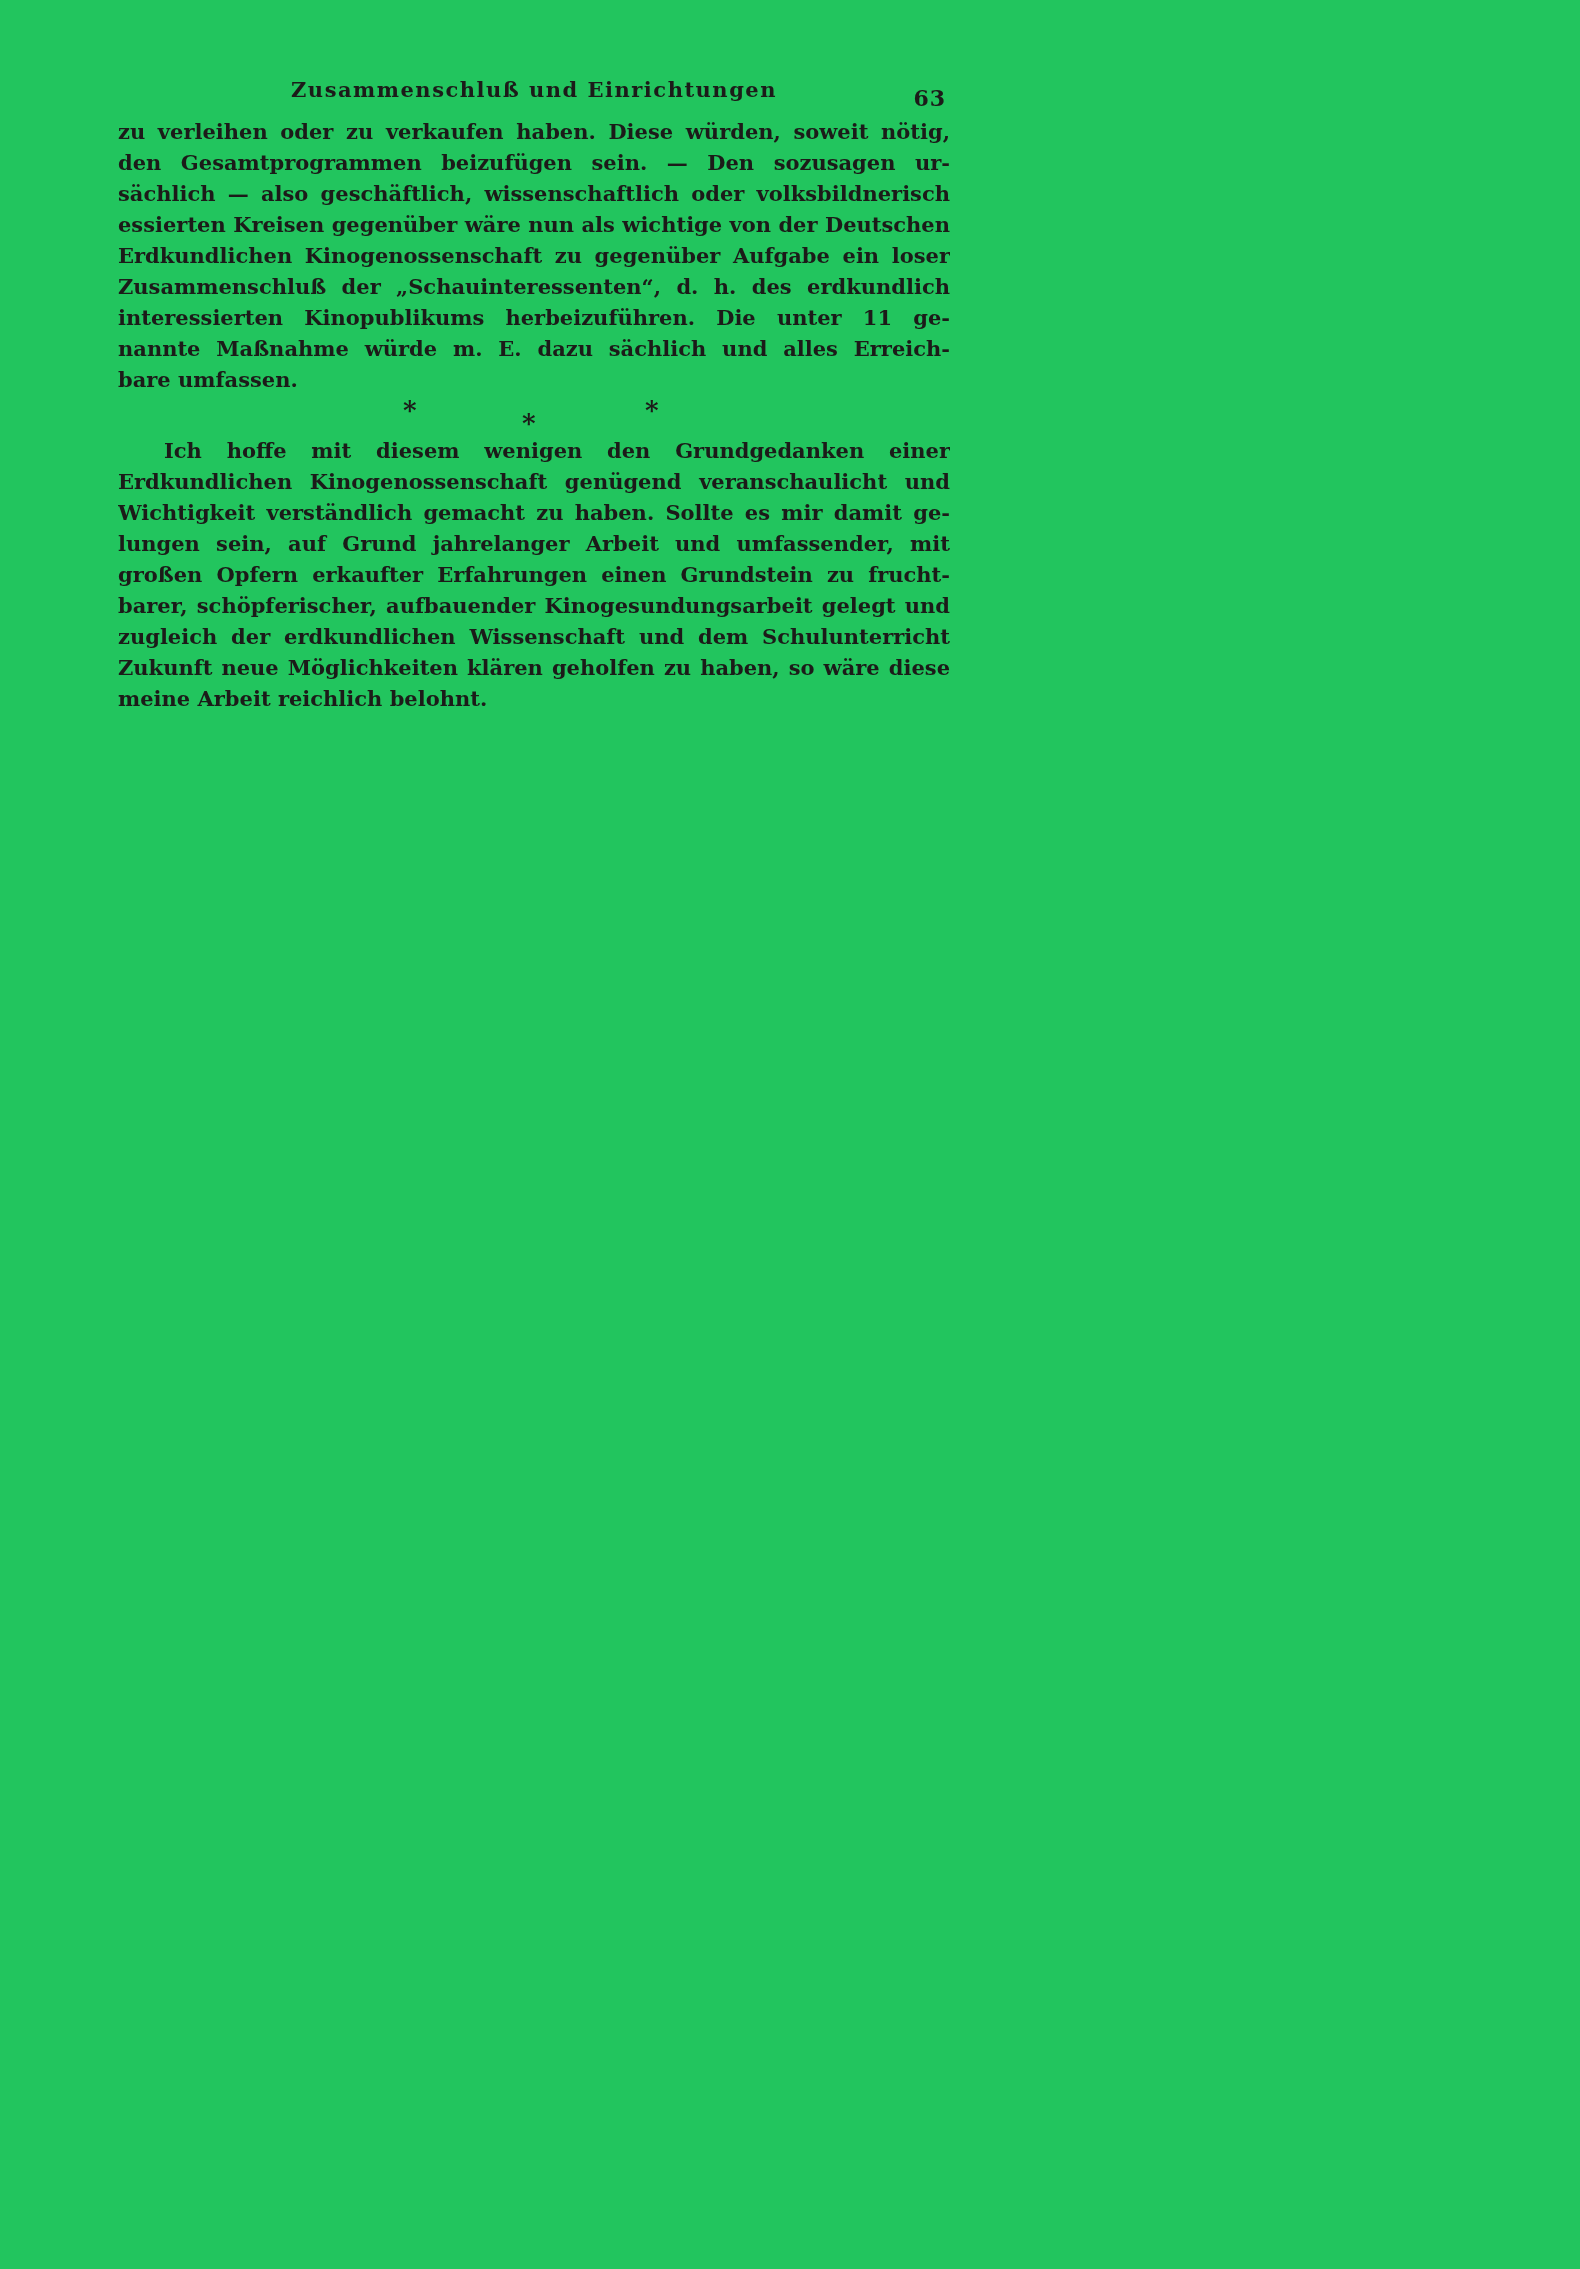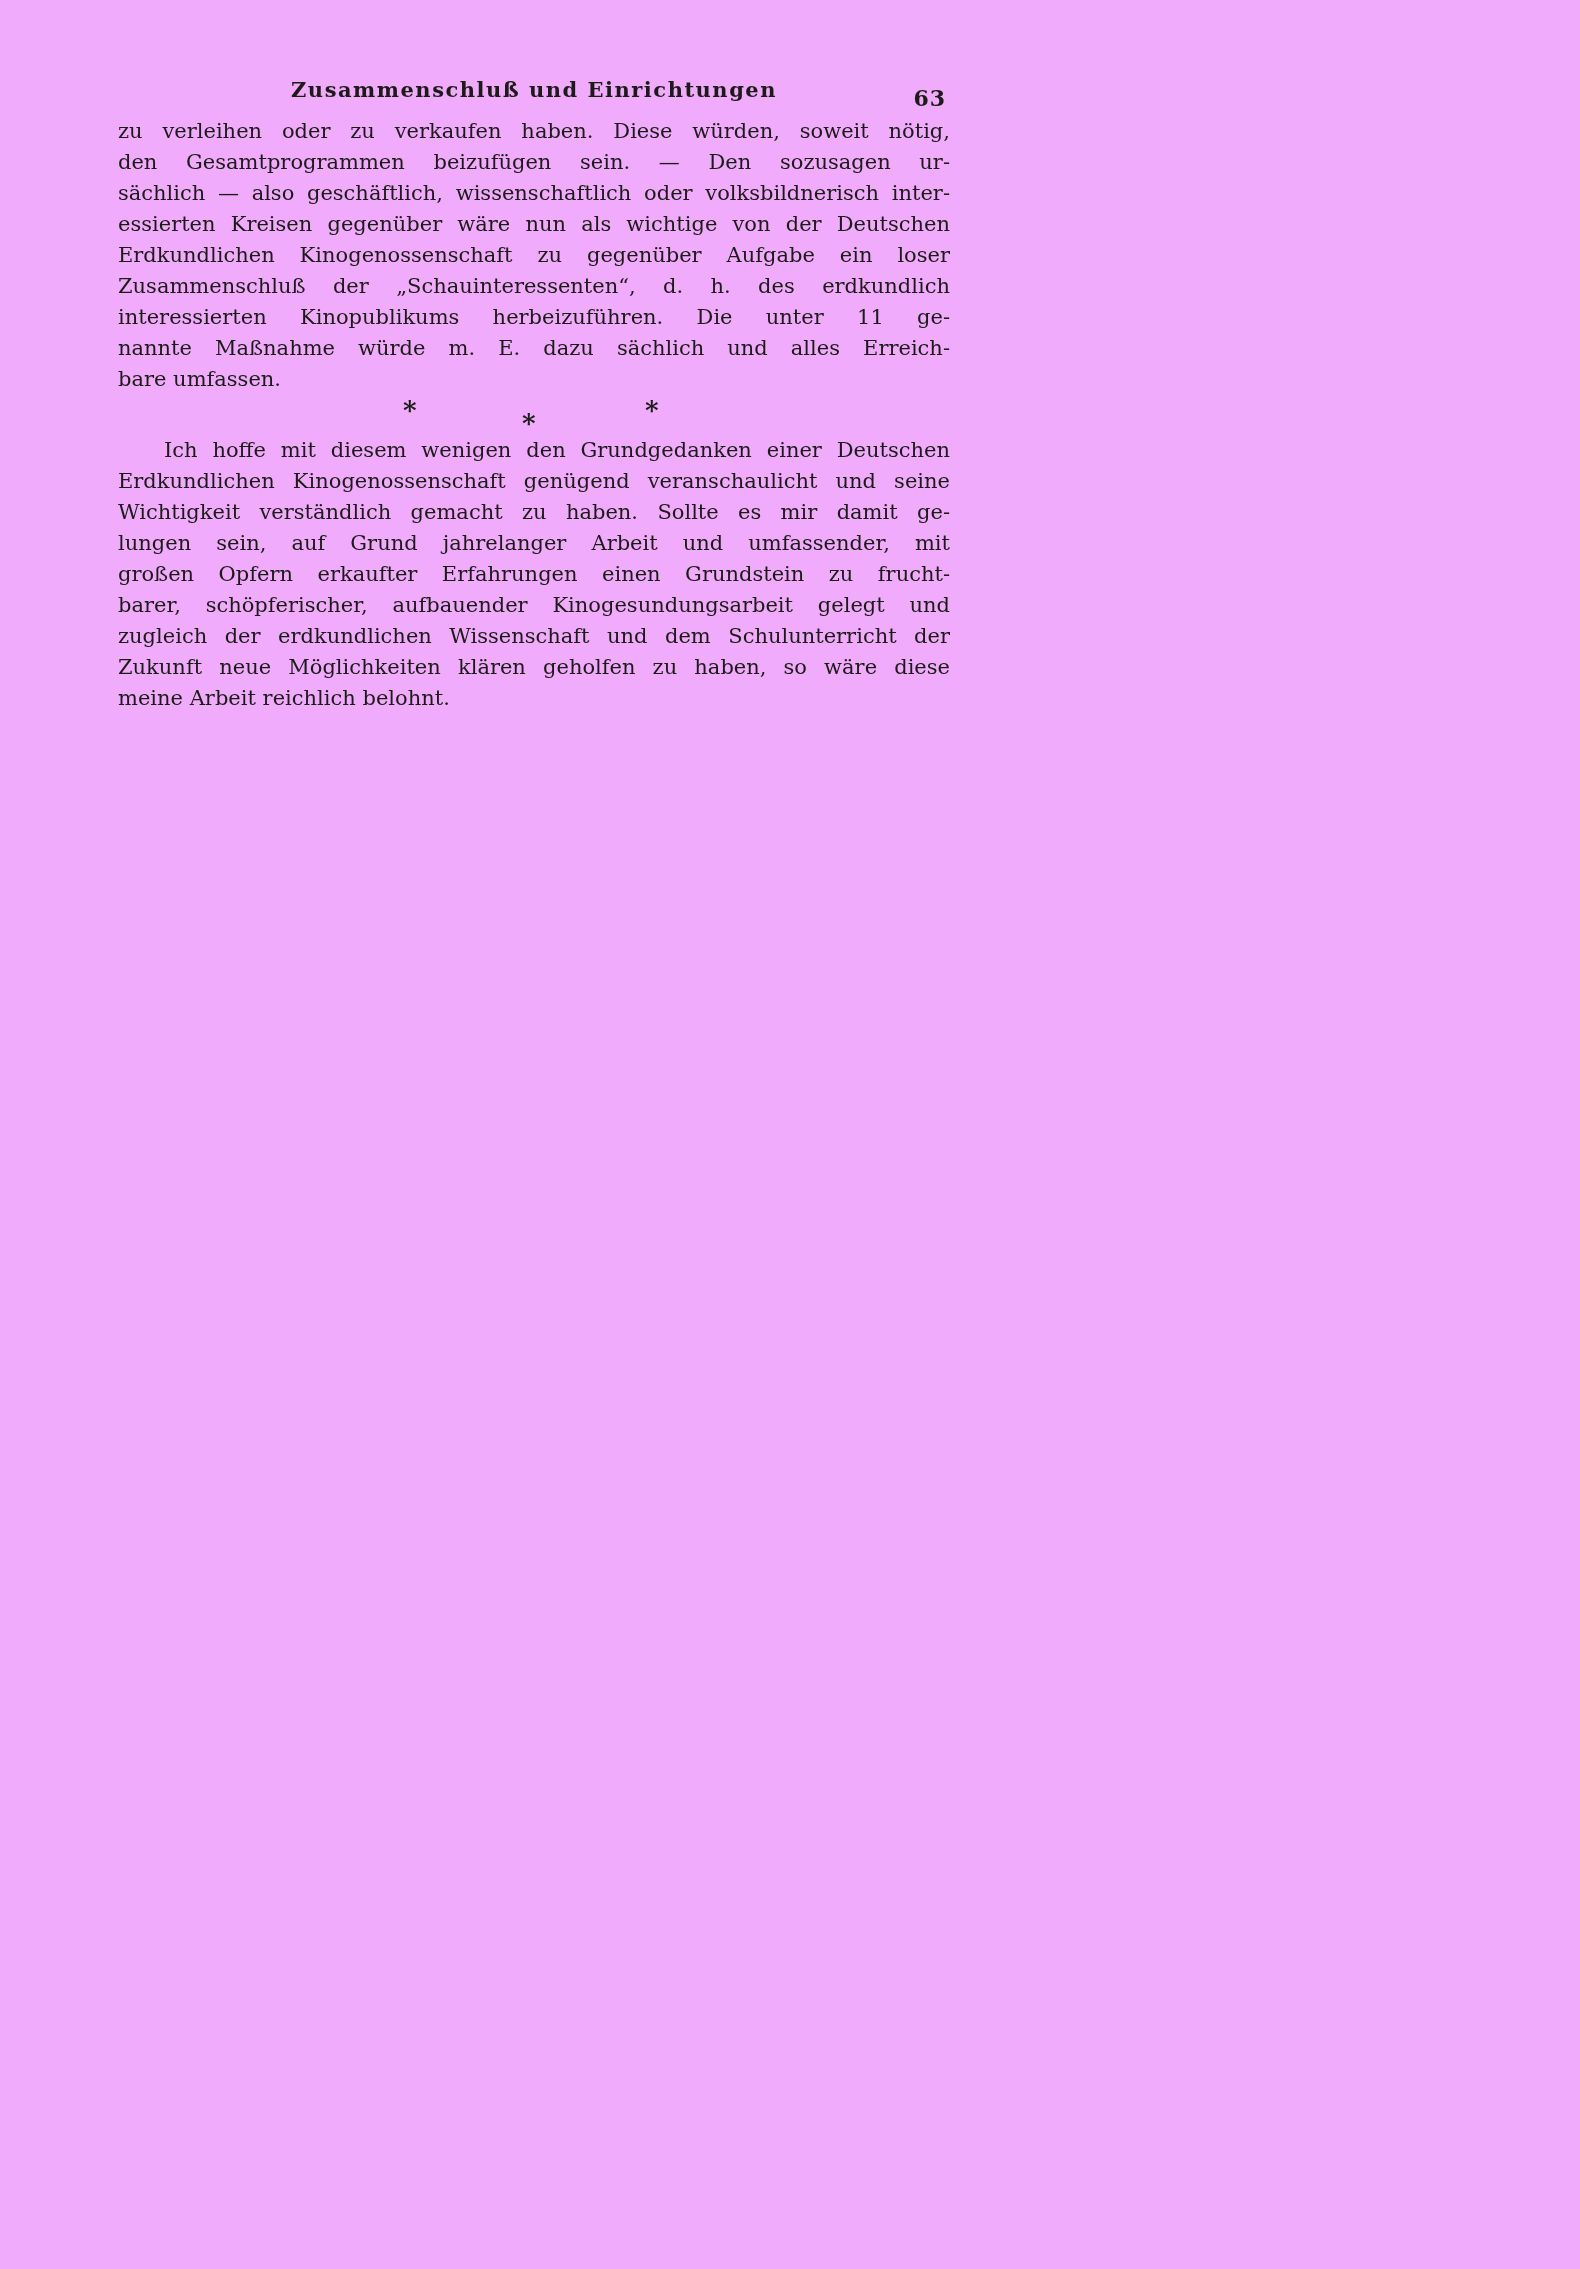--- a/index.html
+++ b/index.html
@@ -5,21 +5,21 @@
   html, body {
     margin: 0;
     padding: 0;
     background: #e8e8e6;
   }
   .page {
     position: relative;
     width: 1580px;
     height: 2269px;
     margin: 0 auto;
-    background: #f0abfc;
+    background: #22c55e;
     overflow: hidden;
     font-family: "DejaVu Serif", "Liberation Serif", serif;
     color: #1c1b19;
   }
   .column {
     position: absolute;
     left: 118px;
     top: 74px;
     width: 832px;
   }
@@ -39,21 +39,21 @@
   .pagenum {
     position: absolute;
     right: 4px;
     top: 8px;
     font-size: 22px;
     font-weight: bold;
     letter-spacing: 1px;
   }
   .para {
     font-size: 21px;
-    font-weight: normal;
+    font-weight: bold;
   }
   .line {
     height: 31px;
     line-height: 31px;
     overflow: hidden;
     white-space: normal;
   }
   
   .line.j {
     text-align: justify;

